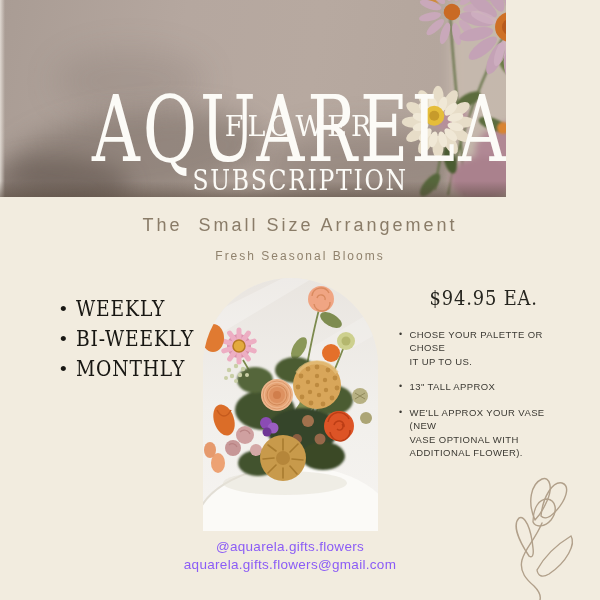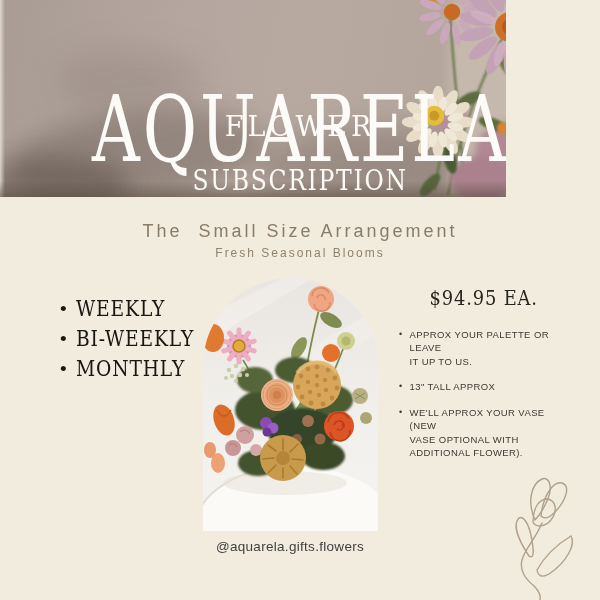--- a/index.html
+++ b/index.html
@@ -24,24 +24,24 @@
   .brand{position:absolute;left:0;top:22px;width:600px;font-family:"DejaVu Serif",serif;
          font-size:92px;font-weight:400;letter-spacing:4px;line-height:1;white-space:nowrap;}
   .brand>span{display:inline-block;transform:scaleX(.72);transform-origin:center;}
   .sub1{position:absolute;left:0;top:111px;width:600px;font-family:"DejaVu Serif",serif;
         font-size:27px;letter-spacing:4px;line-height:1.2;}
   .sub2{position:absolute;left:0;top:164px;width:600px;font-family:"DejaVu Serif",serif;
         font-size:28px;letter-spacing:2px;line-height:1.2;}
   .sub2>span{display:inline-block;transform:scaleX(.84);transform-origin:center;}
 
   
-  .intro{position:absolute;left:0;top:221px;width:600px;text-align:center;color:#8a7c68;}
+  .intro{position:absolute;left:0;top:215px;width:600px;text-align:center;color:#8a7c68;}
   .intro-title{font-family:"Liberation Sans",sans-serif;font-size:18px;font-weight:400;
         letter-spacing:3px;white-space:pre-wrap;}
-  .intro-sub{margin-top:4px;font-size:12px;letter-spacing:2px;color:#90826d;}
+  .intro-sub{margin-top:13px;font-size:12px;letter-spacing:2px;color:#90826d;}
 
   
   .freq{position:absolute;left:60px;top:293px;list-style:none;margin:0;padding:0;color:#181713;}
   .freq li{display:flex;align-items:center;height:30px;}
   .freq .dot{font-size:19px;line-height:1;margin-right:9px;}
   .freq .lbl{font-family:"DejaVu Serif",serif;font-size:22px;letter-spacing:1px;
         transform:scaleX(.85);transform-origin:left center;white-space:nowrap;}
 
   
   .arch{position:absolute;left:203px;top:278px;width:175px;height:253px;
@@ -52,21 +52,21 @@
   .price{position:absolute;left:398px;top:286px;width:172px;text-align:center;color:#26251f;
         font-family:"DejaVu Serif",serif;font-size:21px;letter-spacing:1px;}
   .price>span{display:inline-block;transform:scaleX(.85);transform-origin:center;white-space:nowrap;}
   .details{position:absolute;left:399px;top:328px;width:158px;list-style:none;margin:0;padding:0;
         color:#3b3933;font-size:9.5px;letter-spacing:.4px;line-height:1.42;}
   .details li{display:flex;margin-bottom:12px;}
   .details .dot{font-size:9px;margin-right:7px;line-height:1.5;}
   .details .line{display:block;}
 
   
-  .footer{position:absolute;left:90px;top:538px;width:400px;text-align:center;color:#404040;
+  .footer{position:absolute;left:90px;top:538px;width:400px;text-align:center;color:#8b5cf6;
         font-size:13.5px;letter-spacing:.3px;line-height:1.28;}
   .footer .ig{margin-bottom:1px;}
 
   .line-flower{position:absolute;left:487px;top:468px;width:110px;height:132px;}
 </style>
 </head>
 <body>
 
 <div class="poster">
 
@@ -405,21 +405,21 @@
       <ellipse cx="15" cy="185" rx="7" ry="10" fill="#eda273"></ellipse>
       <ellipse cx="7" cy="172" rx="6" ry="8" fill="#e69a6d"></ellipse>
     </svg>
   </div>
 
   <div class="price"><span>$94.95 EA.</span></div>
   <ul class="details">
     <li>
       <span class="dot">•</span>
       <span>
-        <span class="line">APPROX YOUR PALETTE OR LEAVE</span>
+        <span class="line">CHOSE YOUR PALETTE OR CHOSE</span>
         <span class="line">IT UP TO US.</span>
       </span>
     </li>
     <li>
       <span class="dot">•</span>
       <span>
         <span class="line">13" TALL APPROX</span>
       </span>
     </li>
     <li>
@@ -427,20 +427,21 @@
       <span>
         <span class="line">WE'LL APPROX YOUR VASE (NEW</span>
         <span class="line">VASE OPTIONAL WITH</span>
         <span class="line">ADDITIONAL FLOWER).</span>
       </span>
     </li>
   </ul>
 
   <div class="footer">
     <div class="ig">@aquarela.gifts.flowers</div>
+    <div class="em">aquarela.gifts.flowers@gmail.com</div>
   </div>
 
   <svg class="line-flower" viewBox="0 0 110 132" xmlns="http://www.w3.org/2000/svg">
     <g stroke="#a6937c" stroke-width="1.4" fill="none" stroke-linecap="round" opacity=".85">
       <path d="M48,52 C40,34 44,16 55,11 C63,8 66,20 60,33 C56,42 51,49 48,52"></path>
       <path d="M54,48 C56,28 66,13 75,15 C84,18 79,33 67,45 C62,50 57,51 54,48"></path>
       <path d="M46,54 C46,40 52,31 60,31 C69,32 71,43 64,52 C58,59 49,60 46,54"></path>
       <path d="M55,55 C48,72 38,80 35,92 C32,104 40,112 47,118 C52,123 54,128 53,132"></path>
       <path d="M42,88 C30,70 26,56 32,50 C38,47 44,60 46,80 C47,88 45,90 42,88"></path>
       <path d="M50,102 C60,84 74,74 84,68 C89,76 80,94 62,106 C55,110 51,108 50,102"></path>

